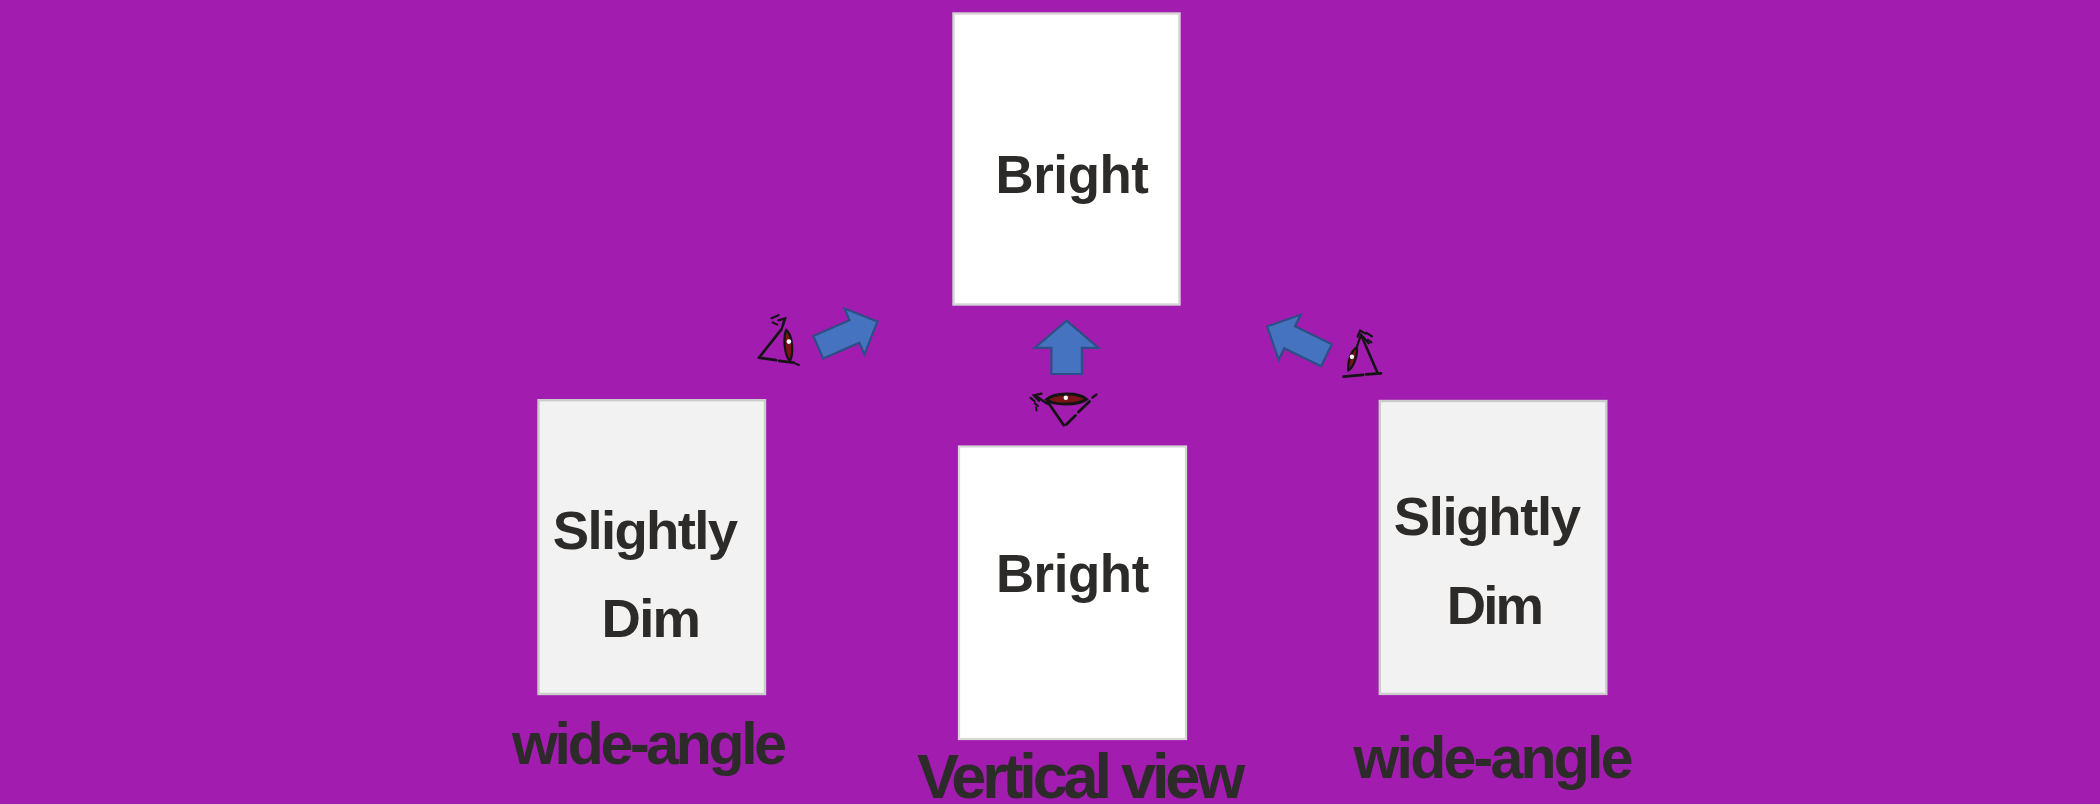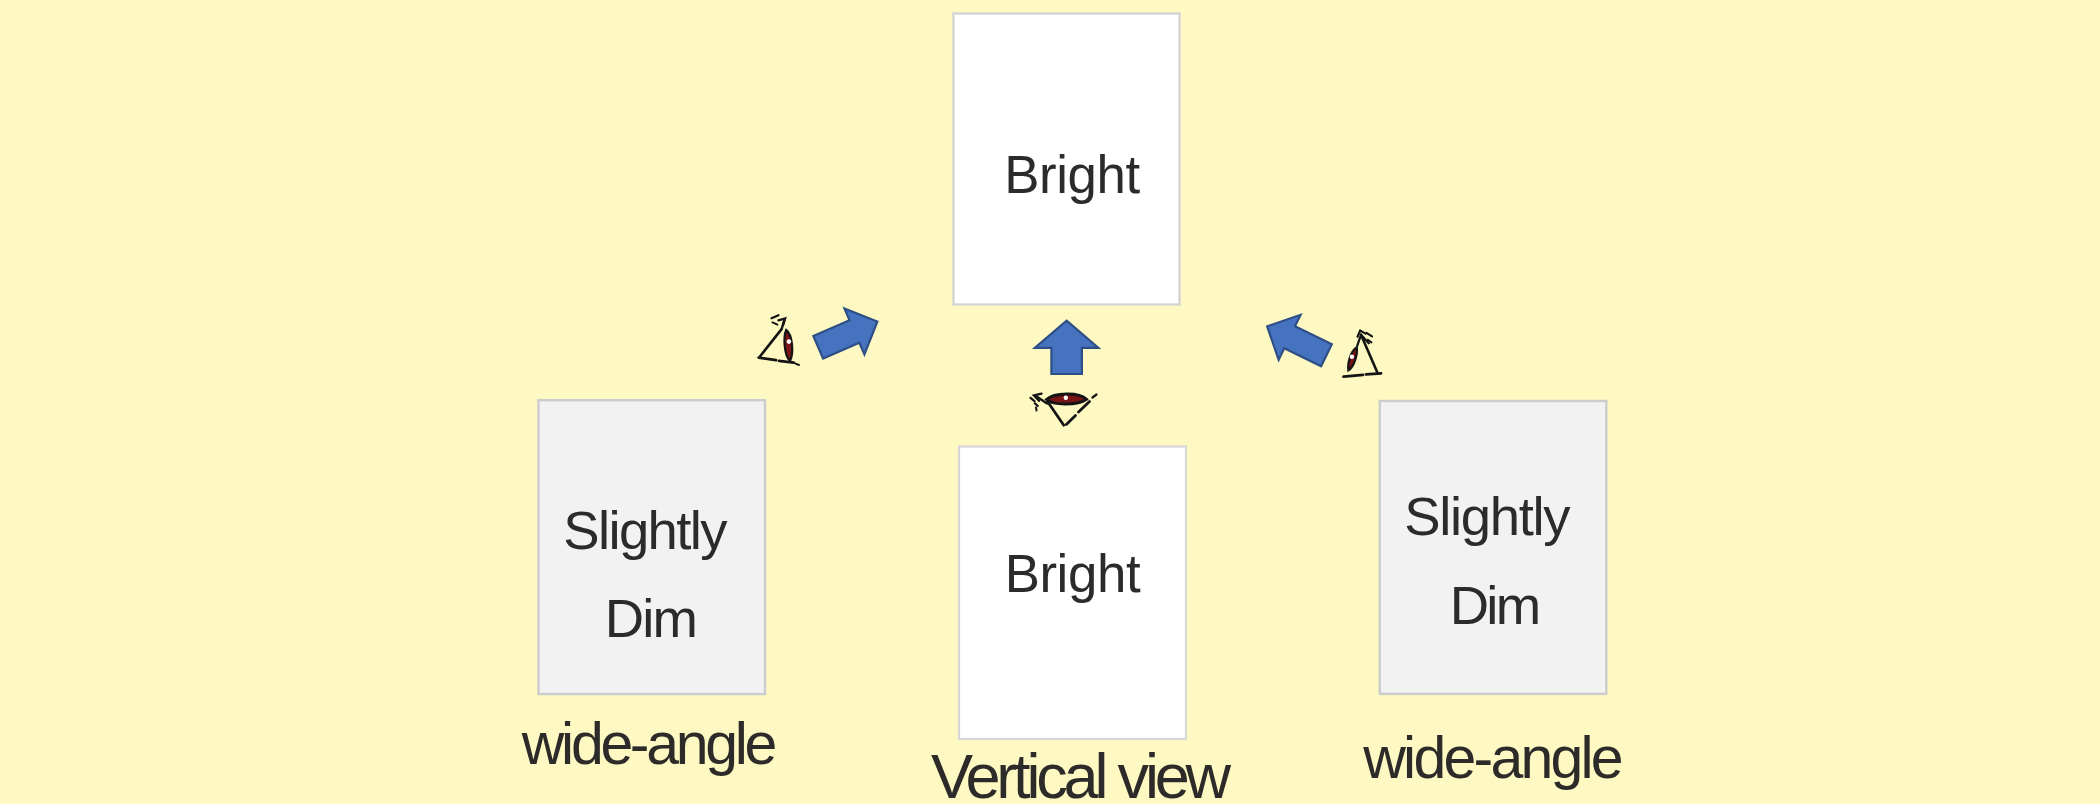--- a/index.html
+++ b/index.html
@@ -1,16 +1,16 @@
 <!DOCTYPE html>
 <html><head>
 <meta charset="utf-8">
 <style>
 html,body{margin:0;padding:0;background:#ffffff;}
-#c{position:relative;width:2100px;height:804px;overflow:hidden;background:#fef9c3;}
+#c{position:relative;width:2100px;height:804px;overflow:hidden;background:#a21caf;font-weight:bold;}
 text{font-family:"Liberation Sans",sans-serif;fill:#2d2b29;}
 </style>
 </head>
 <body>
 <div id="c">
 <svg width="2100" height="804" viewBox="0 0 2100 804">
 
   <rect id="rTop" x="953.5" y="13.5" width="226" height="291" fill="#ffffff" stroke="#d4d4d4" stroke-width="2.4"></rect>
   <rect id="rMid" x="959" y="446.5" width="227" height="292.5" fill="#ffffff" stroke="#d7d7d7" stroke-width="2.2"></rect>
   <rect id="rLeft" x="538.5" y="400.2" width="226.5" height="293.8" fill="#f2f2f2" stroke="#cccccc" stroke-width="2.4"></rect>

